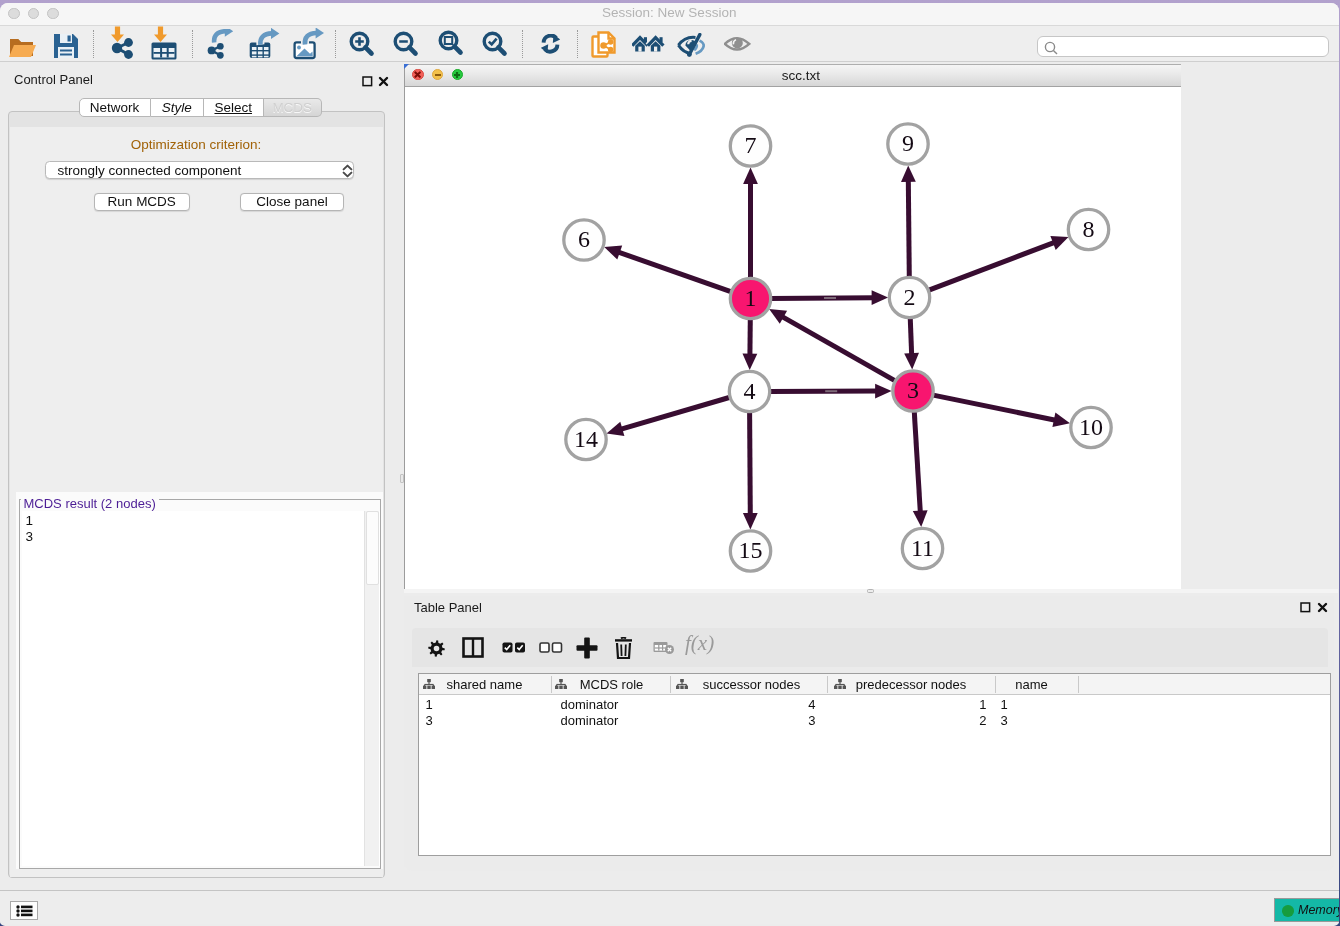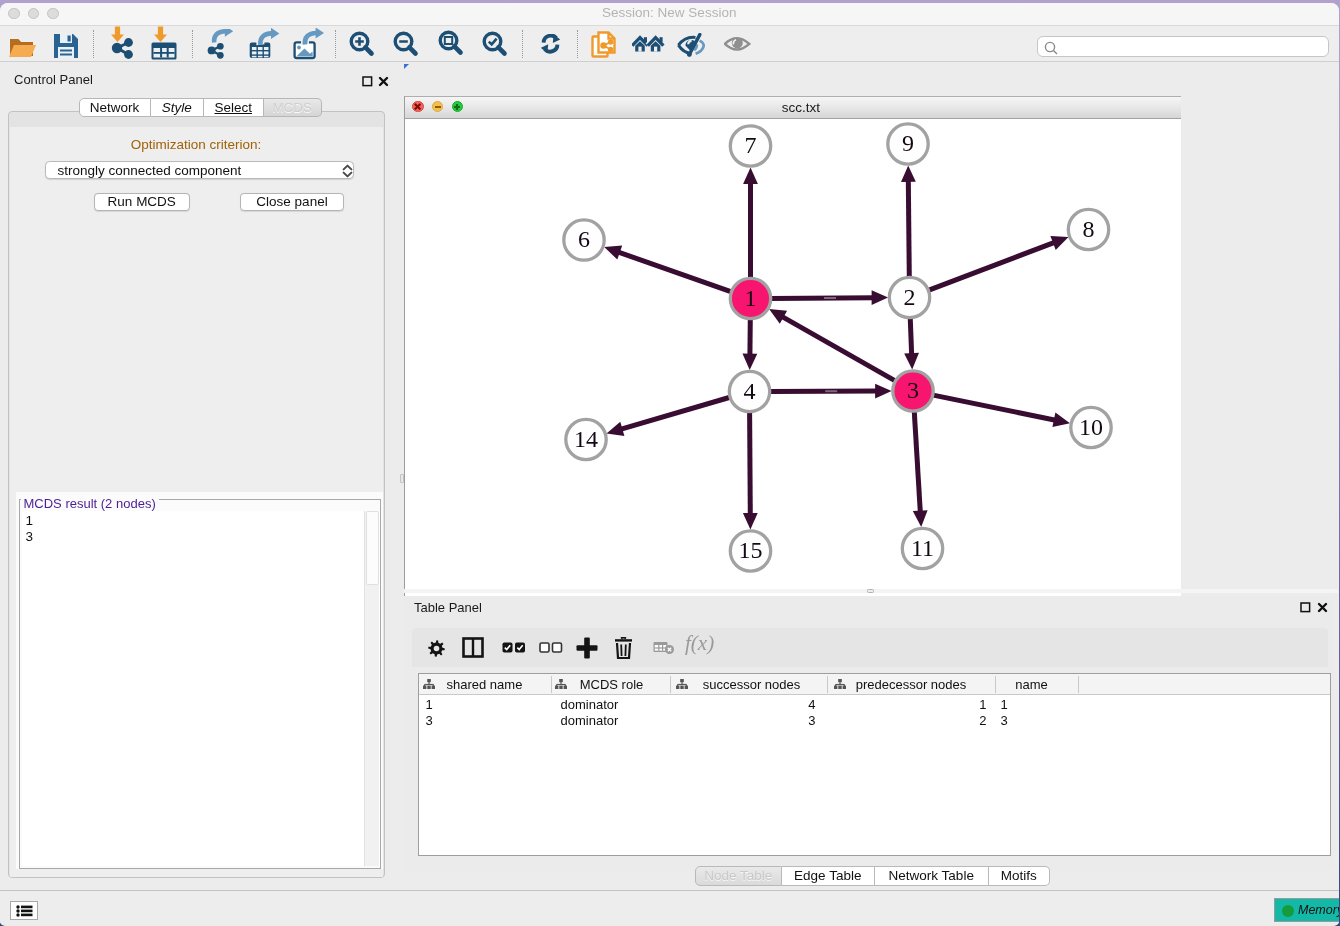--- a/index.html
+++ b/index.html
@@ -52,21 +52,21 @@
   .grouplabel { position:absolute; left:1px; top:-4.5px; background:#fbfbfb;
                 padding:0 3px; font-size:13px; color:#4c1d95; }
   .textarea { position:absolute; left:2px; top:10.5px; width:358.5px; height:355.5px;
               background:#fff; font-size:13.5px; color:#111; }
   .sbar { position:absolute; right:1px; top:0; width:15px; height:100%;
           background:#f1f1f1; border-left:1px solid #e2e2e2; }
   .sthumb { position:absolute; left:1px; top:0; width:13px; height:74px;
             background:#fcfcfc; border:1px solid #e0e0e0; border-radius:2px; }
   
   .netwin { position:absolute; left:404px; top:61.5px; width:777px; height:524.6px;
-            border-left:1px solid #9c9c9c; border-top:1px solid #aeaeae; background:#fff;margin-top:32px; }
+            border-left:1px solid #9c9c9c; border-top:1px solid #aeaeae; background:#fff; }
   .net-titlebar { position:absolute; left:0; top:0; width:100%; height:21.5px;
                   background:linear-gradient(180deg,#f5f5f5 0%,#e9e9e9 45%,#d6d6d6 100%);
                   border-bottom:1px solid #a2a2a2; }
   .net-title { position:absolute; top:3px; left:8px; width:100%; text-align:center;
                font-size:13.5px; color:#1a1a1a; }
   .light { position:absolute; top:3.8px; width:11.6px; height:11.6px; border-radius:50%; }
   .focus-corner { position:absolute; left:404px; top:61.5px; width:0; height:0;
                   border-left:5px solid #3b6fd4; border-bottom:5px solid transparent; }
   .hdivider { position:absolute; left:404px; top:586.7px; width:934px; height:4.2px;
               background:#f4f4f4; }
@@ -481,26 +481,20 @@
         <div style="left:582px;">1</div>
       </div>
       <div class="trow" style="top:38.5px;">
         <div style="left:7px;">3</div>
         <div style="left:142px;">dominator</div>
         <div style="left:251px;width:146px;text-align:right;">3</div>
         <div style="left:408px;width:160px;text-align:right;">2</div>
         <div style="left:582px;">3</div>
       </div>
     </div>
-    <div class="btabs">
-      <div class="btab first sel" style="width:87.5px;">Node Table</div>
-      <div class="btab" style="width:92.5px;">Edge Table</div>
-      <div class="btab" style="width:114.5px;">Network Table</div>
-      <div class="btab last" style="width:60.5px;">Motifs</div>
-    </div>
   </div>
 
   <div class="statusbar">
     <div class="listbtn">
         <svg class="abs" style="left:5px;top:3.5px;" width="17" height="12" viewBox="0 0 17 12">
           <circle cx="2" cy="2" r="1.7" fill="#111"></circle>
           <circle cx="2" cy="6" r="1.7" fill="#111"></circle>
           <circle cx="2" cy="10" r="1.7" fill="#111"></circle>
           <rect x="5" y="0.6" width="11.5" height="2.6" fill="#111"></rect>
           <rect x="5" y="4.6" width="11.5" height="2.6" fill="#111"></rect>

